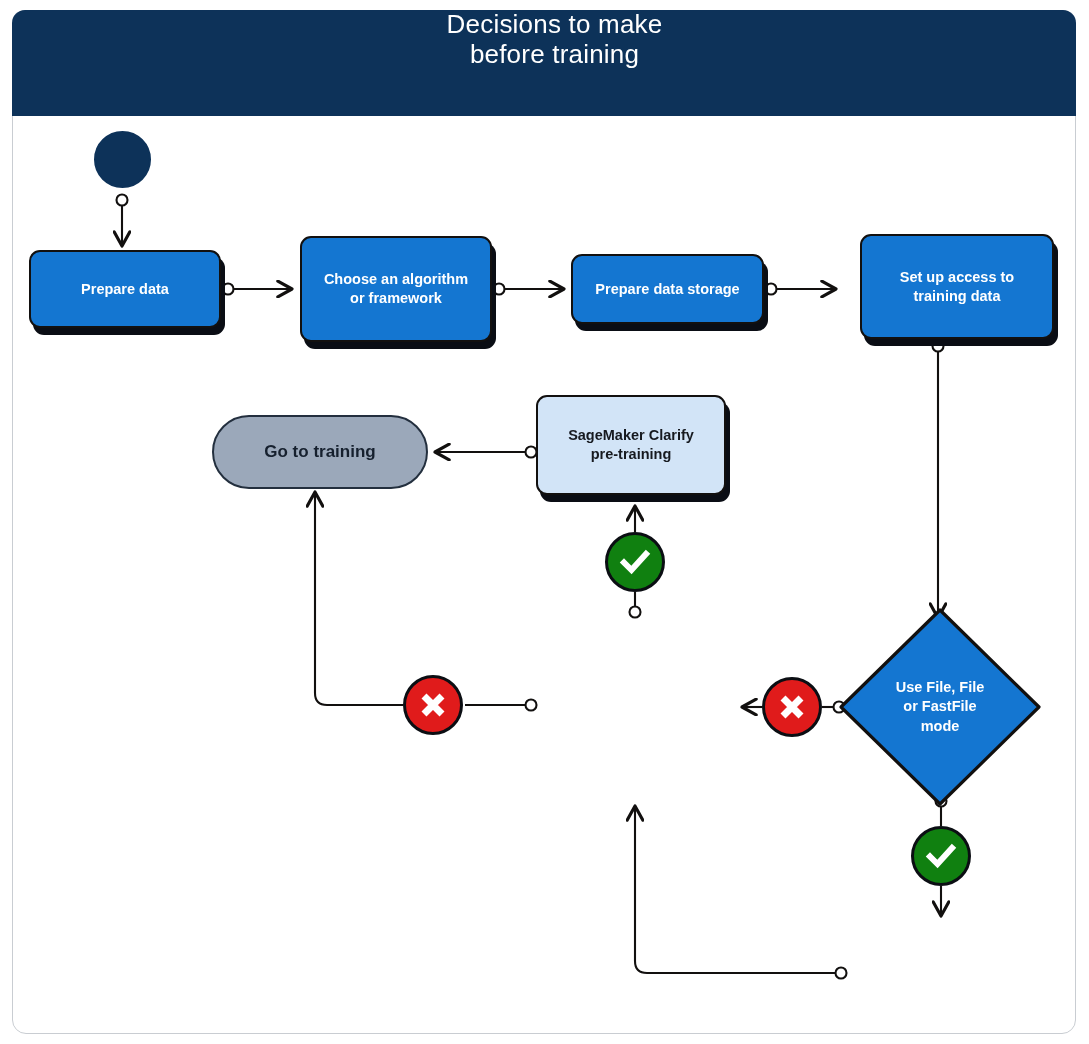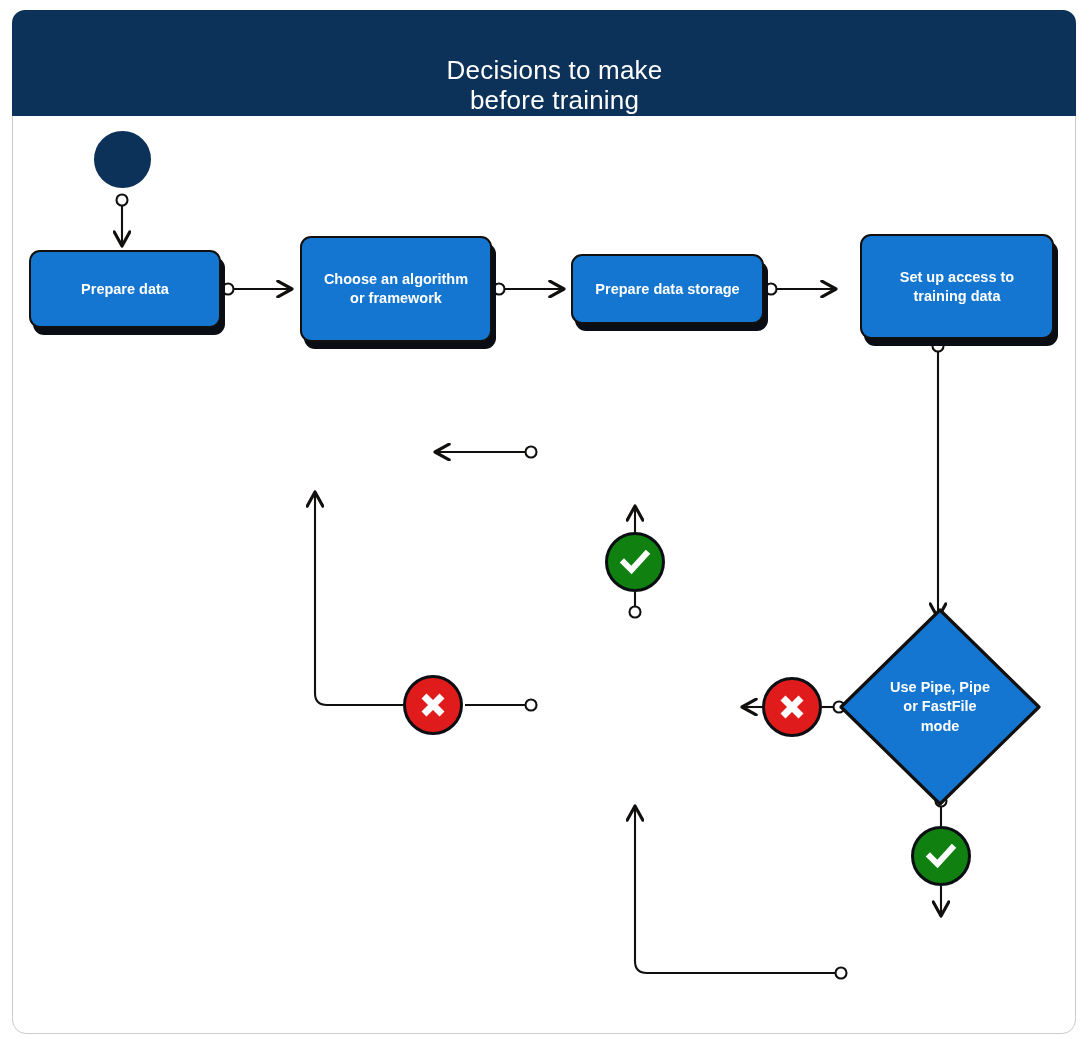--- a/index.html
+++ b/index.html
@@ -35,21 +35,21 @@
     position: absolute;
     left: 12px;
     top: 10px;
     width: 1064px;
     height: 106px;
     background: #0d3259;
     border-top-left-radius: 13px;
     border-top-right-radius: 13px;
     box-sizing: border-box;
     display: flex;
-    align-items: flex-end;
+    align-items: flex-start;
     justify-content: center;
     padding-left: 21px;
   }
   #header-title {
     color: #ffffff;
     font-size: 26px;
     font-weight: 400;
     line-height: 1.15;
     text-align: center;
     letter-spacing: .2px;
@@ -227,28 +227,35 @@
 
   <div class="node proc" style="left:841px; top:234px; width:194px; height:105px;margin-left:19px;">
     <span>Set up access to
 training data</span>
   </div>
 
   <div class="diamond-wrap" style="left:838px; top:607px; width:204px; height:200px;">
     <svg class="shape" viewBox="0 0 204 200" xmlns="http://www.w3.org/2000/svg">
       <polygon points="102,3 201,100 102,197 3,100" fill="#1476d1" stroke="#12100f" stroke-width="3.2" stroke-linejoin="round"></polygon>
     </svg>
-    <div class="dlabel">Use Pipe, Pipe
+    <div class="dlabel">Use File, File
 or FastFile
 mode</div>
   </div>
 
 
 
-
+  <div class="node proc light" style="left:536px; top:395px; width:190px; height:100px;">
+    <span>SageMaker Clarify
+pre-training</span>
+  </div>
+
+  <div class="node pill" style="left:212px; top:415px; width:216px; height:74px;">
+    <span>Go to training</span>
+  </div>
 
   <div class="badge yes" style="left:605px; top:532px; width:60px; height:60px;">
     <svg width="34" height="34" viewBox="0 0 34 34" xmlns="http://www.w3.org/2000/svg">
       <path d="M 6 17.5 L 13.5 25 L 28 9" fill="none" stroke="#ffffff" stroke-width="6" stroke-linecap="square" stroke-linejoin="miter"></path>
     </svg>
   </div>
 
   <div class="badge yes" style="left:911px; top:826px; width:60px; height:60px;">
     <svg width="34" height="34" viewBox="0 0 34 34" xmlns="http://www.w3.org/2000/svg">
       <path d="M 6 17.5 L 13.5 25 L 28 9" fill="none" stroke="#ffffff" stroke-width="6" stroke-linecap="square" stroke-linejoin="miter"></path>

